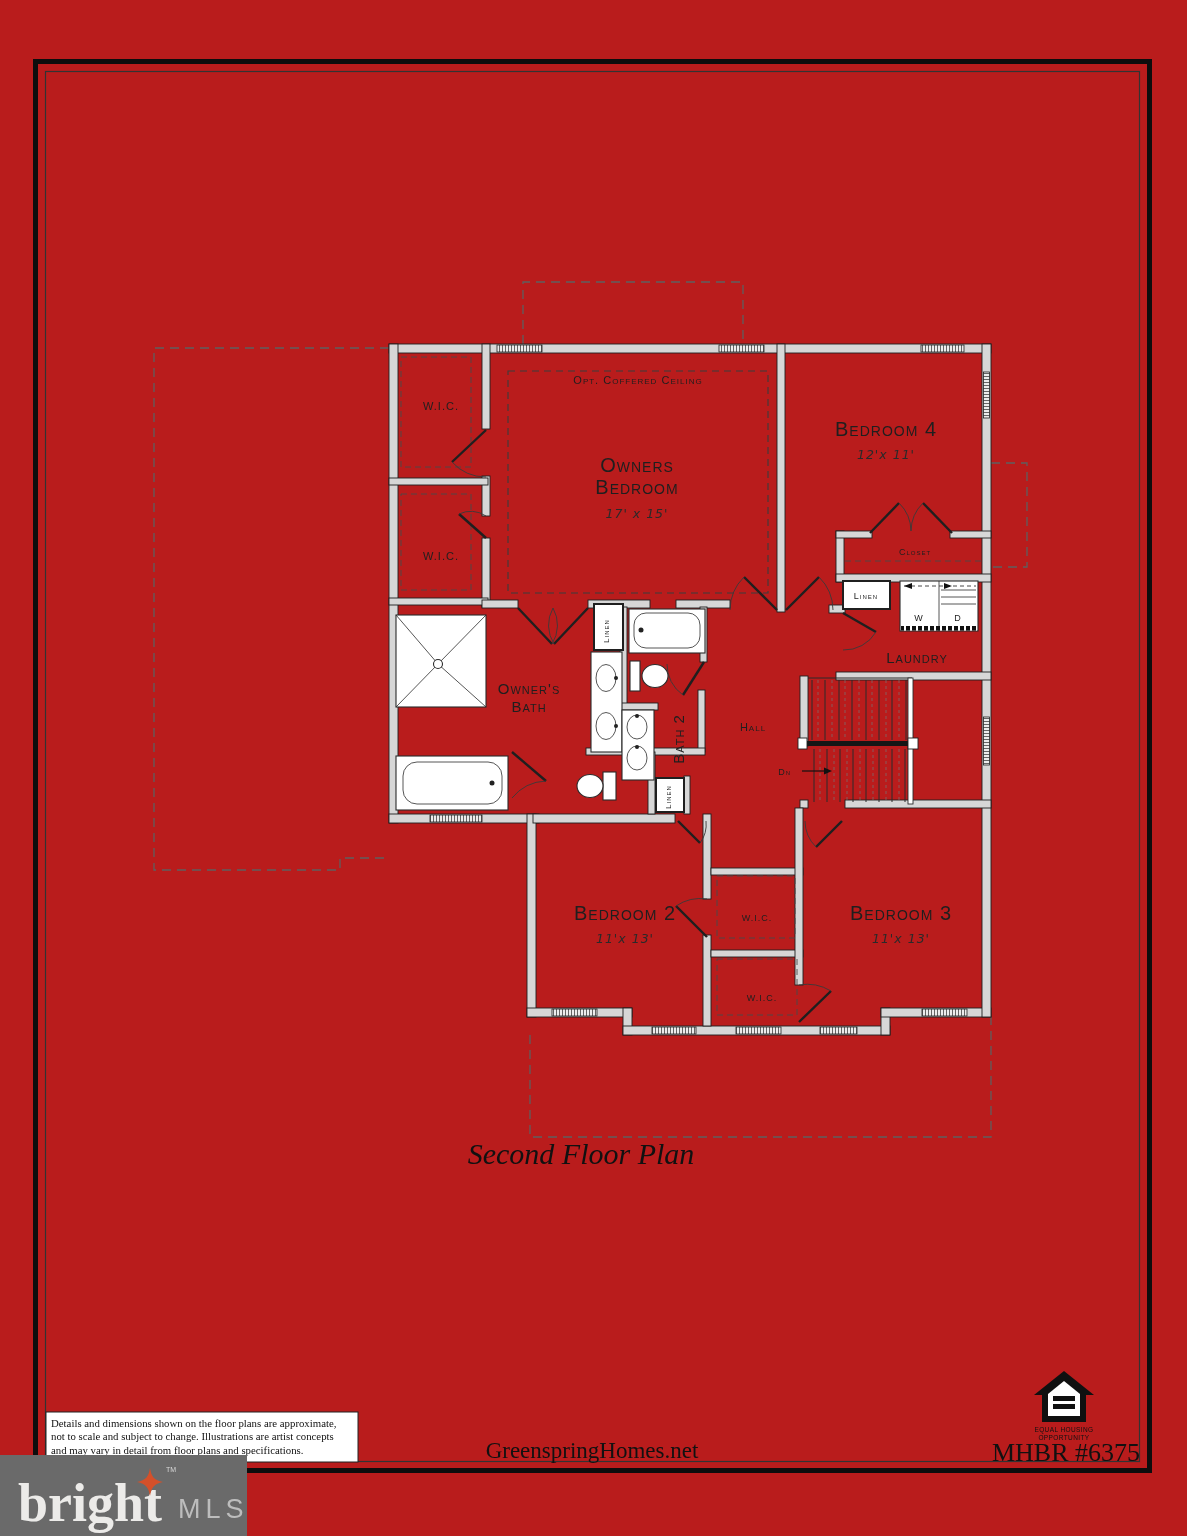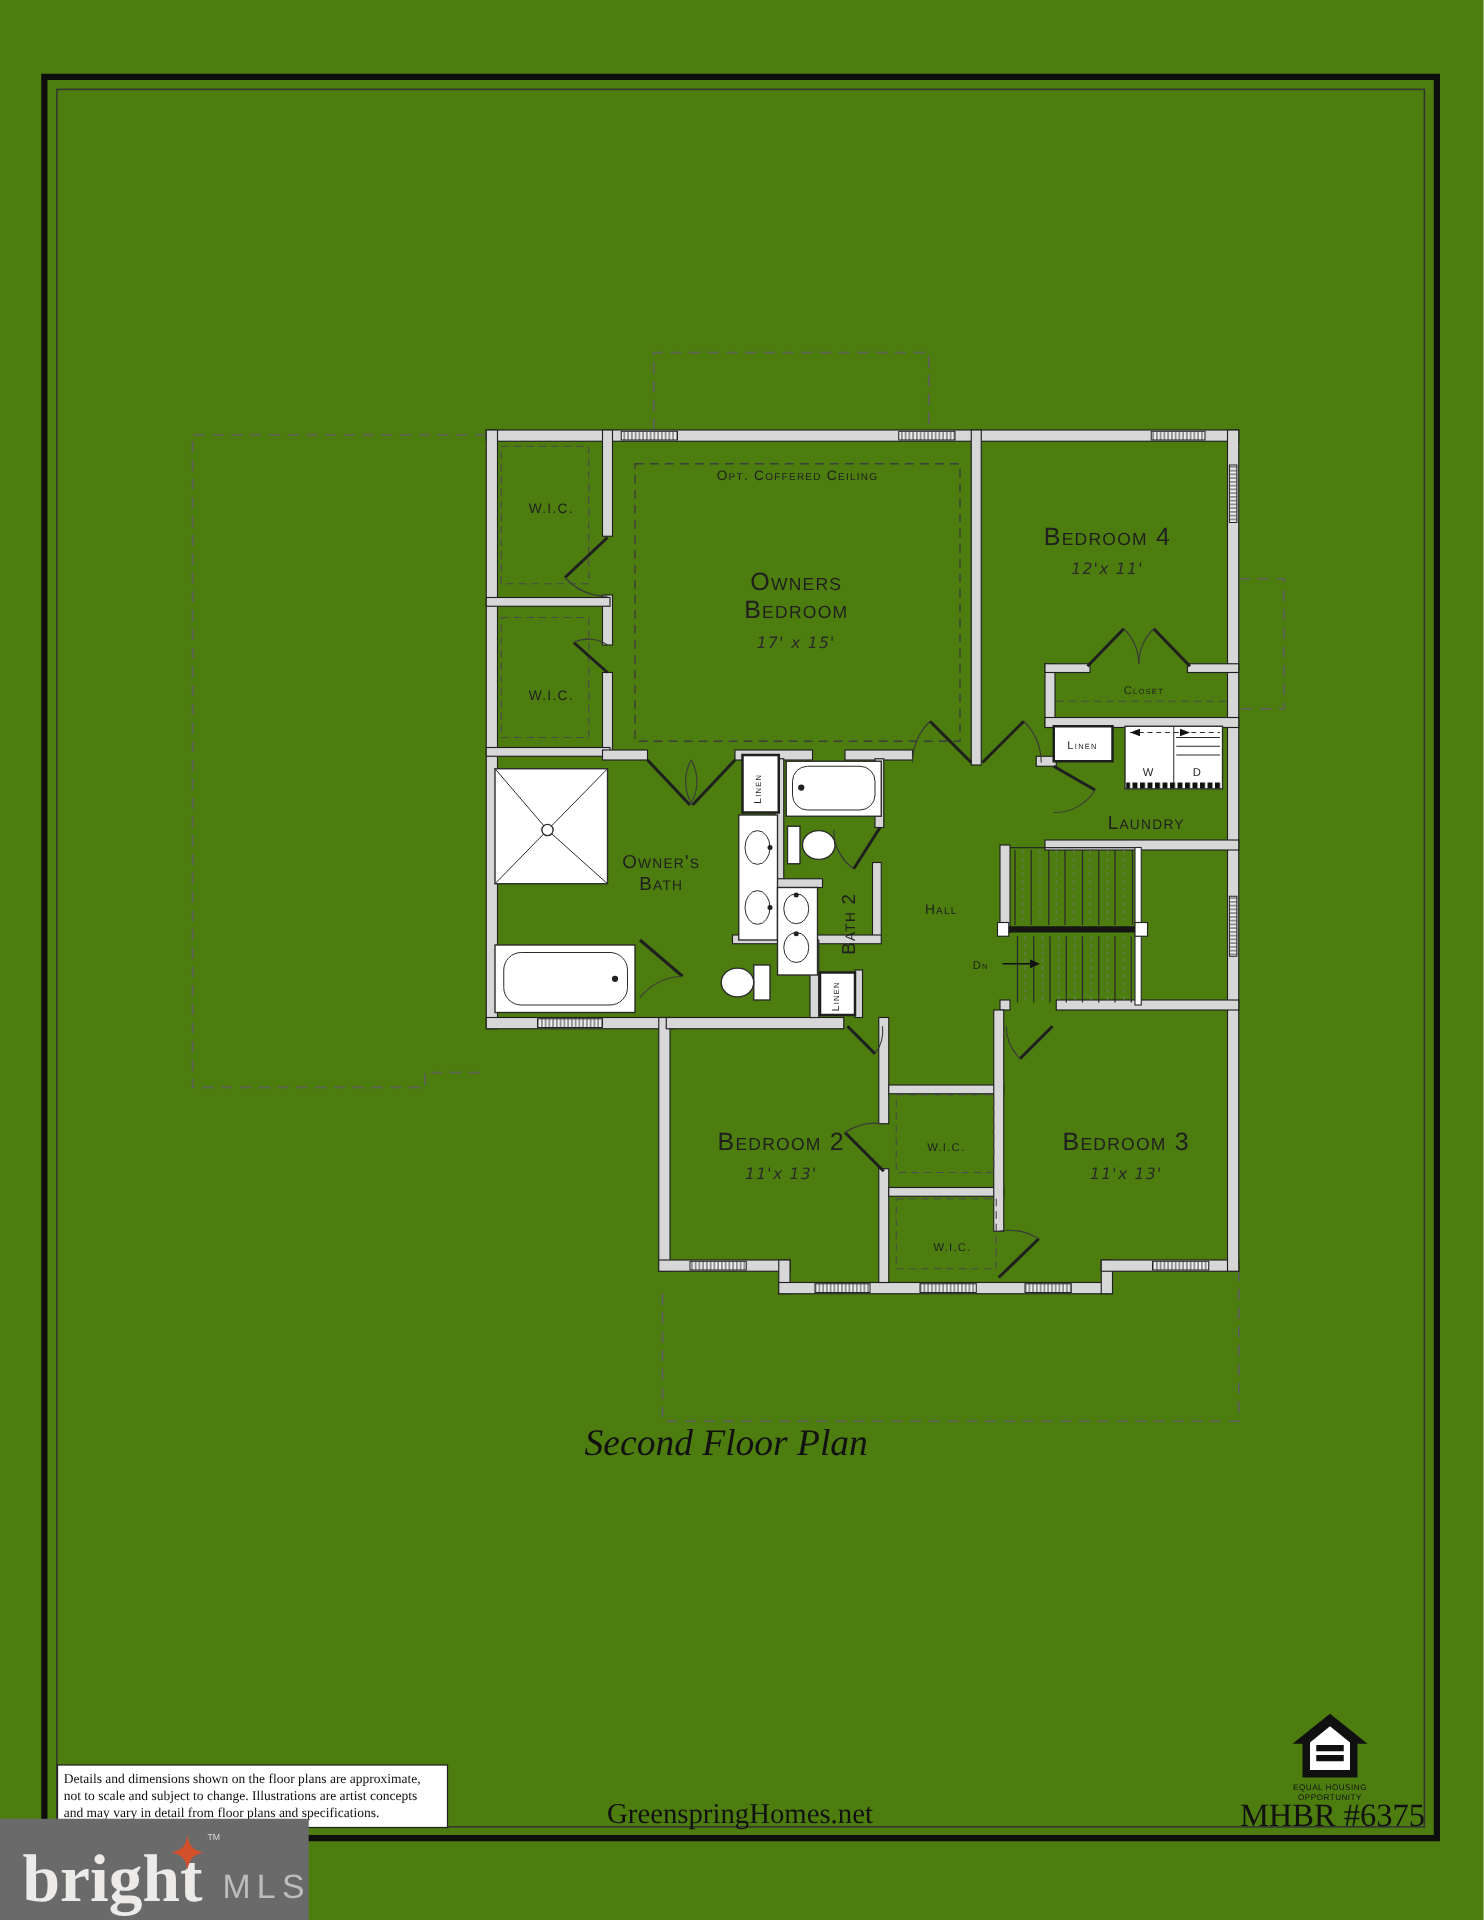--- a/index.html
+++ b/index.html
@@ -1,16 +1,16 @@
 <!DOCTYPE html>
 <html><head>
 <meta charset="utf-8">
 <style>
   html,body{margin:0;padding:0;background:#fff;}
-  .page{position:relative;width:1187px;height:1536px;background:#4d7c0f;overflow:hidden;
+  .page{position:relative;width:1187px;height:1536px;background:#b91c1c;overflow:hidden;
         font-family:"Liberation Sans",sans-serif;}
   svg{position:absolute;left:0;top:0;}
   
   .lbl{font-family:"Liberation Sans","DejaVu Sans",sans-serif;font-variant:small-caps;
        fill:#1f1f1f;letter-spacing:1px;}
   .big{font-size:20px;}
   .med{font-size:15px;}
   .sm{font-size:11px;}
   .tiny{font-size:9px;}
   .xtiny{font-size:8px;}

